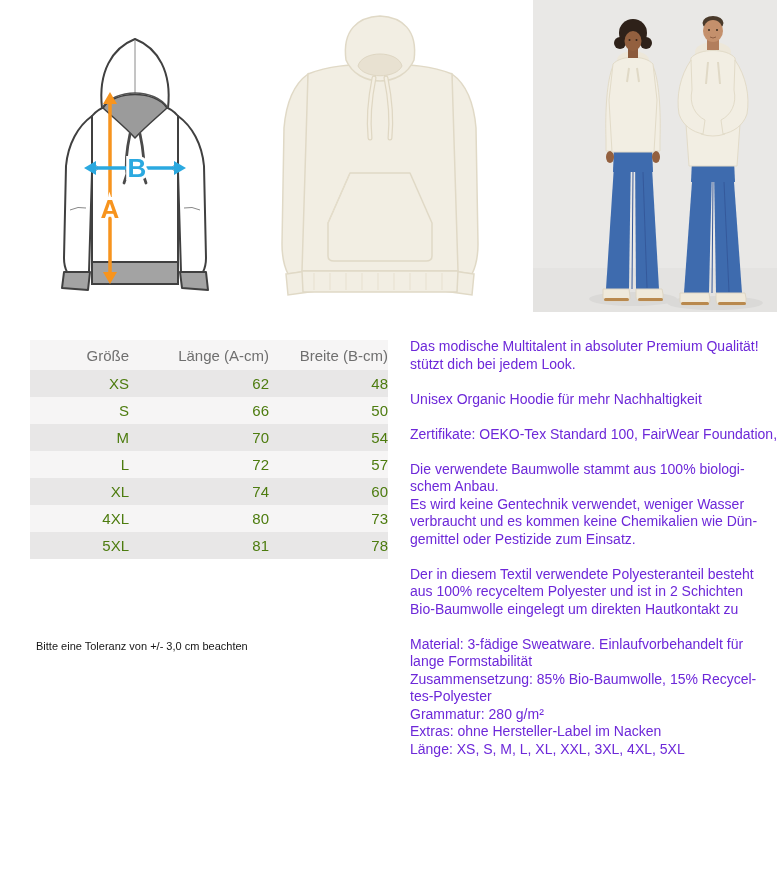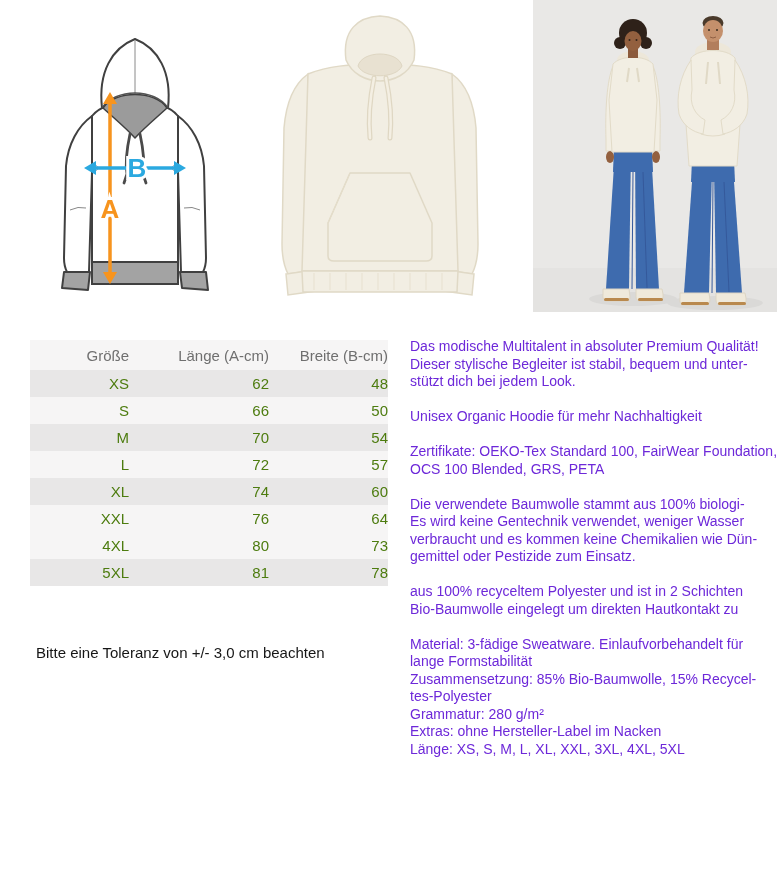--- a/index.html
+++ b/index.html
@@ -21,21 +21,21 @@
     box-sizing:border-box;font-size:15px;overflow:hidden;white-space:nowrap;
   }
   table.size-table thead tr{height:30px;background:var(--row-header,#f6f5f5);}
   table.size-table thead th{color:#6f6f6f;}
   table.size-table tbody tr{height:27px;}
   table.size-table tbody tr.odd{background:var(--row-odd,#e8e7e7);}
   table.size-table tbody tr.even{background:var(--row-even,#f6f5f5);}
   table.size-table tbody td{color:#4d7c0f;}
 
   .tolerance-note{
-    position:absolute;left:36px;top:629px;font-size:15px;color:#161616;
+    position:absolute;left:36px;top:629px;font-size:11px;color:#161616;
     white-space:nowrap;
   }
   .description{
     position:absolute;left:410px;top:338px;width:367px;
     font-size:14px;line-height:17.5px;color:#6d28d9;
   }
   .desc-line{min-height:17.5px;white-space:nowrap;}
 </style>
 </head>
 <body>
@@ -197,54 +197,49 @@
           <td>L</td>
           <td>72</td>
           <td>57</td>
         </tr>
         <tr class="odd">
           <td>XL</td>
           <td>74</td>
           <td>60</td>
         </tr>
         <tr class="even">
-          <td>XXL</td>
-          <td>76</td>
-          <td>64</td>
-        </tr>
-        <tr class="even">
           <td>4XL</td>
           <td>80</td>
           <td>73</td>
         </tr>
         <tr class="odd">
           <td>5XL</td>
           <td>81</td>
           <td>78</td>
         </tr>
       </tbody>
   </table>
 
   <p class="tolerance-note">Bitte eine Toleranz von +/- 3,0 cm beachten</p>
 
   <section class="description">
       <div class="desc-line">Das modische Multitalent in absoluter Premium Qualität!</div>
-      <div class="desc-line">Dieser stylische Begleiter ist stabil, bequem und unter-</div>
       <div class="desc-line">stützt dich bei jedem Look.</div>
       <div class="desc-line">&nbsp;</div>
       <div class="desc-line">Unisex Organic Hoodie für mehr Nachhaltigkeit</div>
       <div class="desc-line">&nbsp;</div>
       <div class="desc-line">Zertifikate: OEKO-Tex Standard 100, FairWear Foundation,</div>
-      <div class="desc-line">OCS 100 Blended, GRS, PETA</div>
       <div class="desc-line">&nbsp;</div>
       <div class="desc-line">Die verwendete Baumwolle stammt aus 100% biologi-</div>
+      <div class="desc-line">schem Anbau.</div>
       <div class="desc-line">Es wird keine Gentechnik verwendet, weniger Wasser</div>
       <div class="desc-line">verbraucht und es kommen keine Chemikalien wie Dün-</div>
       <div class="desc-line">gemittel oder Pestizide zum Einsatz.</div>
       <div class="desc-line">&nbsp;</div>
+      <div class="desc-line">Der in diesem Textil verwendete Polyesteranteil besteht</div>
       <div class="desc-line">aus 100% recyceltem Polyester und ist in 2 Schichten</div>
       <div class="desc-line">Bio-Baumwolle eingelegt um direkten Hautkontakt zu</div>
       <div class="desc-line">&nbsp;</div>
       <div class="desc-line">Material: 3-fädige Sweatware. Einlaufvorbehandelt für</div>
       <div class="desc-line">lange Formstabilität</div>
       <div class="desc-line">Zusammensetzung: 85% Bio-Baumwolle, 15% Recycel-</div>
       <div class="desc-line">tes-Polyester</div>
       <div class="desc-line">Grammatur: 280 g/m²</div>
       <div class="desc-line">Extras: ohne Hersteller-Label im Nacken</div>
       <div class="desc-line">Länge:  XS, S, M, L, XL, XXL, 3XL, 4XL, 5XL</div>

